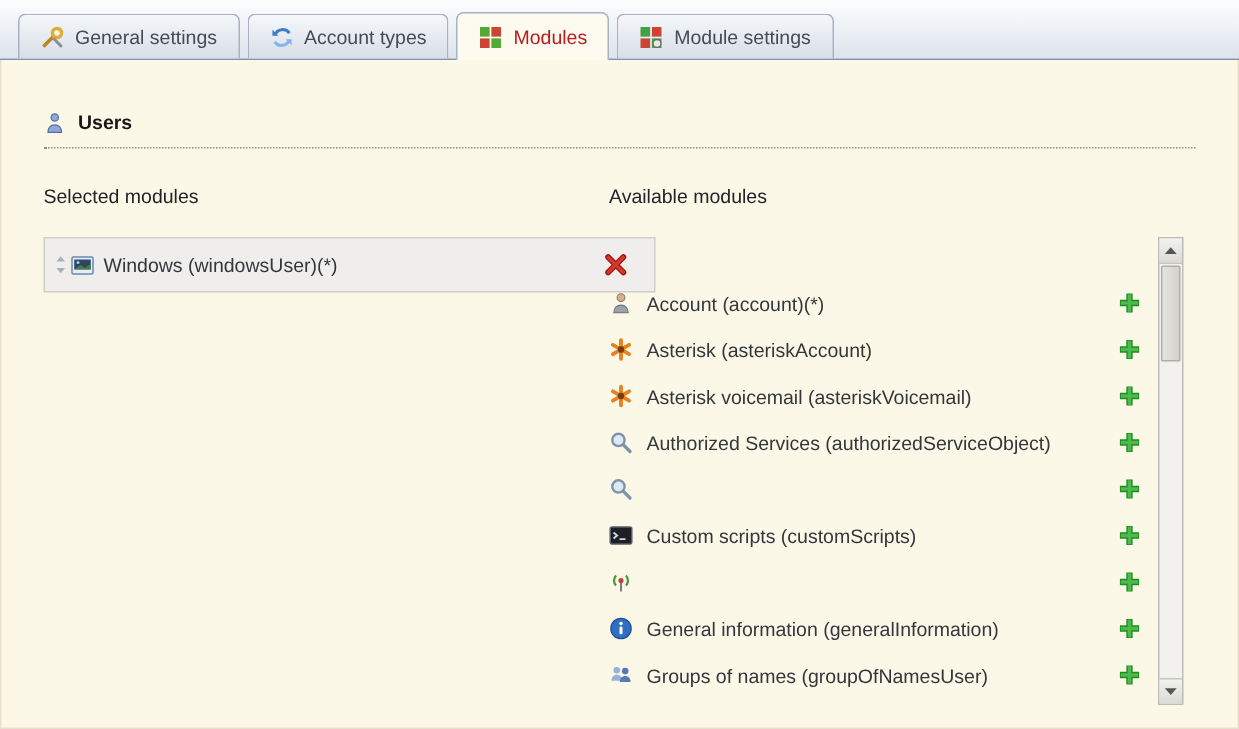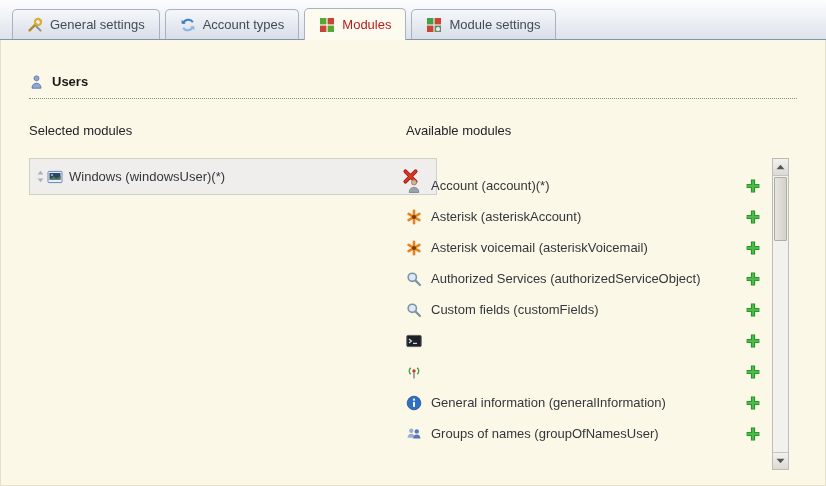--- a/index.html
+++ b/index.html
@@ -45,21 +45,21 @@
   
   .selected-item{
     width:408px;height:37px;box-sizing:border-box;
     background:#efeeec;border:1px solid #cfcfcb;
     display:flex;align-items:center;gap:2px;padding:0 17px 0 6px;
   }
   .drag-handle{display:inline-flex;cursor:grab;padding:2px 1px}
   .item-label{font-size:13px;color:#33373d;margin-left:4px}
   .icon-btn{margin-left:auto;border:none;background:none;padding:0;cursor:pointer;display:inline-flex}
   
-  .list-area{display:flex;align-items:center}
+  .list-area{display:flex;align-items:flex-end}
   .module-list{flex:1;min-width:0}
   .module-row{display:flex;align-items:center;height:22px;margin-bottom:9px;gap:9px}
   .row-label{font-size:13px;color:#33373d;white-space:nowrap}
   .add-btn{margin-left:auto;margin-right:11px;border:none;background:none;padding:0;cursor:pointer;display:inline-flex}
   
   .scrollbar{
     width:17px;height:312px;box-sizing:border-box;flex:none;
     border:1px solid #bdbdb8;background:#f2f1ed;
     display:flex;flex-direction:column;
   }
@@ -253,37 +253,37 @@
             </button>
           </div>
 
           <div class="module-row">
             <span>
               <svg width="16" height="16" viewBox="0 0 16 16">
                 <circle cx="6.3" cy="6.3" r="4.1" fill="#dceaf4" stroke="#7d93a8" stroke-width="1.6"></circle>
                 <path d="M9.6 9.6L14 14" stroke="#7d93a8" stroke-width="2.2" stroke-linecap="round"></path>
               </svg>
             </span>
-            <span class="row-label">Custom fields (customFields)</span>
             <button class="add-btn">
               <svg width="16" height="16" viewBox="0 0 16 16">
                 <path d="M8 1.6v12.8M1.6 8h12.8" stroke="#1f8c1f" stroke-width="4.2"></path>
                 <path d="M8 2.2v11.6M2.2 8h11.6" stroke="#4cba4c" stroke-width="2.4"></path>
               </svg>
             </button>
           </div>
 
           <div class="module-row">
             <span>
               <svg width="16" height="16" viewBox="0 0 16 16">
                 <rect x="0.8" y="2.4" width="14.4" height="11.2" rx="1.2" fill="#1d1f24" stroke="#5a5f6a"></rect>
                 <path d="M3 6l2.4 2L3 10" stroke="#cfd6e4" stroke-width="1.3" fill="none"></path>
                 <path d="M7 10.4h4" stroke="#cfd6e4" stroke-width="1.3"></path>
               </svg>
             </span>
+            <span class="row-label">Custom scripts (customScripts)</span>
             <button class="add-btn">
               <svg width="16" height="16" viewBox="0 0 16 16">
                 <path d="M8 1.6v12.8M1.6 8h12.8" stroke="#1f8c1f" stroke-width="4.2"></path>
                 <path d="M8 2.2v11.6M2.2 8h11.6" stroke="#4cba4c" stroke-width="2.4"></path>
               </svg>
             </button>
           </div>
 
 
           <div class="module-row">

